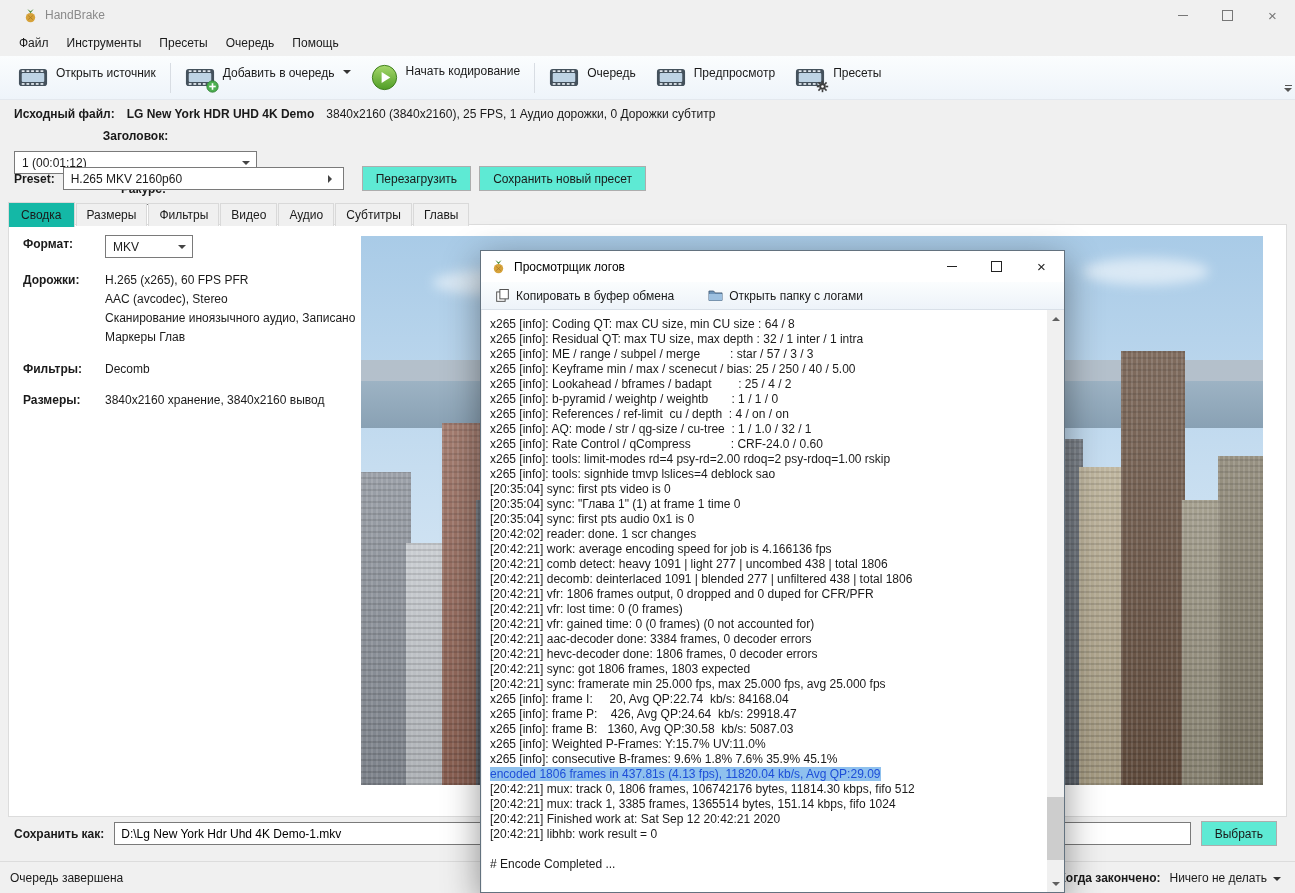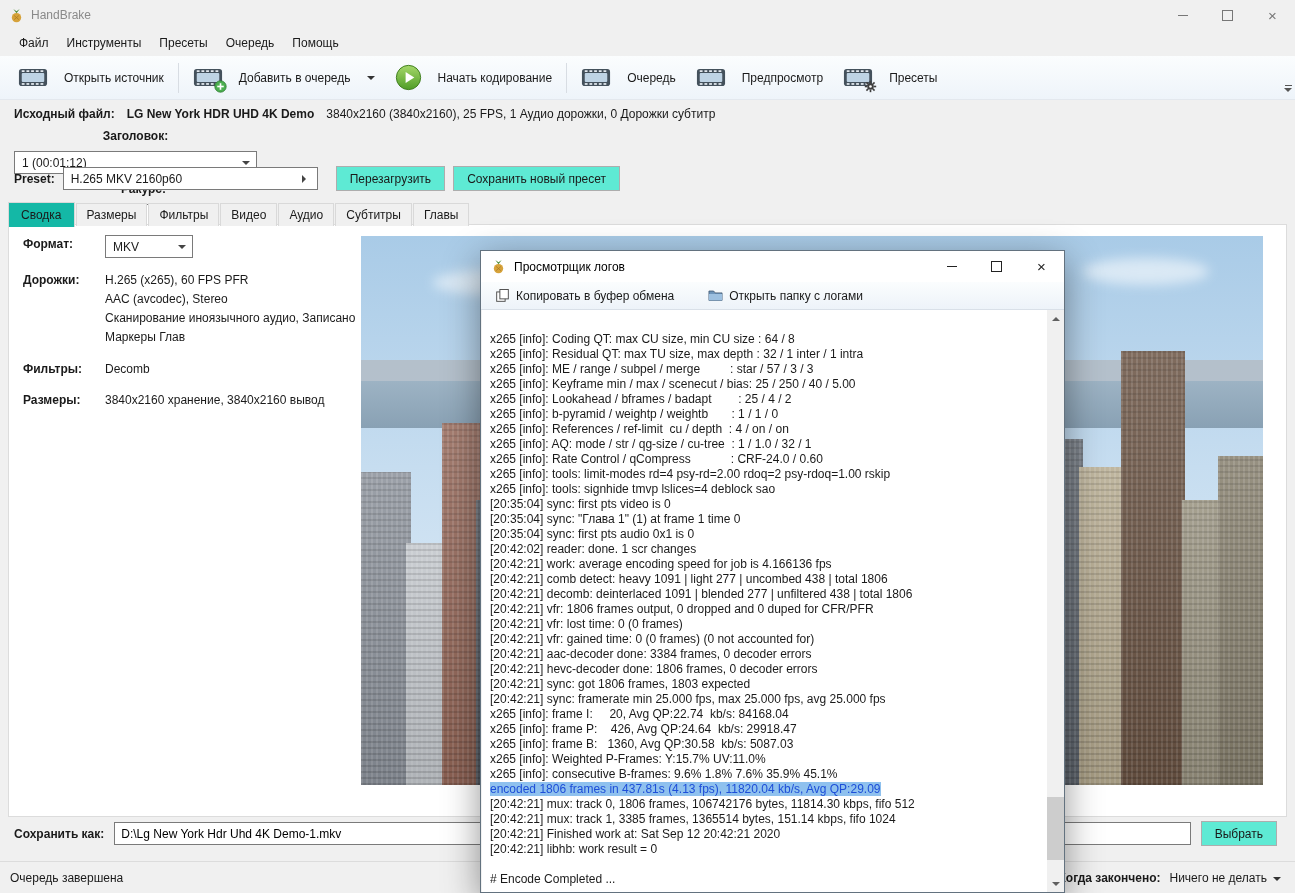--- a/index.html
+++ b/index.html
@@ -1,59 +1,59 @@
 <!DOCTYPE html>
 <html><head>
 <meta charset="utf-8">
 <style>
   html,body{width:1295px;height:893px;margin:0;padding:0;overflow:hidden;}
   body{font-family:"Liberation Sans","DejaVu Sans",sans-serif;font-size:12px;color:#1a1a1a;background:#f0f0f0;position:relative;}
   *{box-sizing:border-box;}
   .app{position:absolute;inset:0;background:#f0f0f0;}
 
   
-  .titlebar{height:30px;display:flex;align-items:center;padding-left:9px;}
+  .titlebar{height:30px;display:flex;align-items:center;padding-left:23px;}
   .titlebar .title{margin-left:7px;color:#8a8a8a;}
   .wincontrols{margin-left:auto;display:flex;height:100%;}
   .winbtn{width:45px;display:flex;align-items:center;justify-content:center;color:#777;cursor:default;}
   .winbtn.min::before{content:"";width:10px;height:1px;background:#777;}
   .winbtn.max::before{content:"";width:9px;height:9px;border:1px solid #777;}
   .winbtn.close{font-size:15px;line-height:1;}
   .lw-titlebar .winbtn{color:#222;}
   .lw-titlebar .winbtn.min::before{background:#222;}
   .lw-titlebar .winbtn.max::before{border-color:#222;}
 
   
   .menubar{display:flex;height:26px;align-items:stretch;padding-left:10px;}
   .menu-item{padding:6px 9px 0 9px;}
 
   
   .toolbar{height:44px;background:linear-gradient(#fbfdfe,#eef4fa);display:flex;align-items:center;padding:0 8px;position:relative;border-bottom:1px solid #e3e8ee;}
-  .tbtn{display:flex;align-items:center;gap:16px;padding:5px 10px;cursor:default;}
+  .tbtn{display:flex;align-items:flex-start;gap:8px;padding:5px 10px;cursor:default;}
   .tsep{width:1px;height:30px;background:#d8dde3;margin:0 4px;}
   .icon30{width:30px;height:23px;}
   .icon27{width:27px;height:27px;}
   .icon15{width:15px;height:15px;}
   .icon-wrap{position:relative;display:inline-flex;}
   .badge{position:absolute;right:-4px;bottom:-4px;width:13px;height:13px;}
   .caret{width:0;height:0;border:4px solid transparent;border-top-color:#333;margin-top:4px;display:inline-block;}
   .tb-overflow{position:absolute;right:3px;bottom:3px;display:flex;flex-direction:column;align-items:center;}
   .tb-overflow i{width:7px;height:1px;background:#555;margin-bottom:2px;}
   .tb-overflow::after{content:"";border:4px solid transparent;border-top-color:#555;}
 
   
   .lbl-b{font-weight:bold;}
   .source-row{position:absolute;left:14px;top:107px;display:flex;gap:12px;align-items:baseline;white-space:nowrap;}
   .row{position:absolute;left:14px;display:flex;align-items:center;gap:8px;white-space:nowrap;}
   .title-row{top:129px;flex-direction:column;}
   .preset-row{top:166px;}
   .combo{position:relative;height:23px;background:#fff;border:1px solid #7a7a7a;display:flex;align-items:center;padding:0 20px 0 7px;}
   .combo .combo-arrow{position:absolute;right:6px;top:9px;width:0;height:0;border:4px solid transparent;border-top-color:#444;}
   .combo.side .combo-arrow{border:4px solid transparent;border-left-color:#444;top:7px;right:7px;}
-  .w243{width:243px;} .w58{width:58px;} .w86{width:86px;} .w56{width:56px;} .w255{width:255px;} .w88{width:88px;}
+  .w243{width:243px;} .w58{width:58px;} .w86{width:86px;} .w56{width:56px;} .w255{width:281px;} .w88{width:88px;}
   .gap16{margin-left:16px;} .gap10{margin-left:10px;}
   .btn{height:25px;background:#5eead4;border:1px solid #adadad;padding:0 13px;font:inherit;color:#1a1a1a;}
 
   
   .tabstrip{position:absolute;left:8px;top:203px;display:flex;z-index:2;}
   .tab{border:1px solid #d9d9d9;border-bottom:none;background:#f0f0f0;padding:4px 10px 3px 10px;margin-right:1px;position:relative;}
   .tab.active{background:#14b8a6;padding:5px 12px 5px 12px;margin-top:-2px;top:1px;z-index:3;}
   .panel{position:absolute;left:8px;right:8px;top:224px;height:593px;background:#fff;border:1px solid #dcdcdc;}
   .summary{position:absolute;left:14px;top:10px;width:335px;}
   .srow{display:flex;margin-bottom:13px;line-height:18px;}
@@ -79,21 +79,21 @@
   .when-done{margin-left:auto;display:flex;align-items:center;gap:9px;padding-right:4px;}
   .dropdown-flat{display:flex;align-items:flex-end;gap:6px;}
 
   
   .log-window{position:absolute;left:480px;top:250px;width:585px;height:643px;background:#f0f0f0;border:1px solid #63727f;box-shadow:0 10px 34px rgba(0,0,0,.42);z-index:10;}
   .lw-titlebar{height:31px;background:#fff;display:flex;align-items:center;padding-left:10px;}
   .lw-titlebar .title{margin-left:8px;color:#000;}
   .lw-toolbar{height:28px;background:linear-gradient(#fbfdfe,#edf3f9);border-bottom:1px solid #d9e0e8;display:flex;align-items:center;padding:0 10px;gap:26px;}
   .lw-btn{display:flex;align-items:center;gap:6px;padding:2px 4px;}
   .lw-body{position:absolute;left:1px;right:1px;top:59px;bottom:0;background:#fff;overflow:hidden;}
-  .log-text{position:absolute;left:0;right:17px;top:0;bottom:0;padding:22px 4px 0 8px;white-space:pre;line-height:15px;font-size:12px;overflow:hidden;}
+  .log-text{position:absolute;left:0;right:17px;top:0;bottom:0;padding:7px 4px 0 8px;white-space:pre;line-height:15px;font-size:12px;overflow:hidden;}
   .log-line{height:15px;}
   .log-line .hl{color:#1d4ed8;text-align:right;}
   .lw-scrollbar{position:absolute;right:0;top:59px;bottom:0;width:17px;background:#f0f0f0;}
   .sb-arrow{position:absolute;left:0;width:17px;height:17px;display:flex;align-items:center;justify-content:center;}
   .sb-arrow.up{top:0;} .sb-arrow.down{bottom:0;}
   .sb-arrow.up::before{content:"";border:4px solid transparent;border-bottom-color:#606060;margin-bottom:4px;}
   .sb-arrow.down::before{content:"";border:4px solid transparent;border-top-color:#606060;margin-top:4px;}
   .sb-thumb{position:absolute;left:0;width:17px;top:487px;height:63px;background:#cdcdcd;}
 </style>
 </head>

